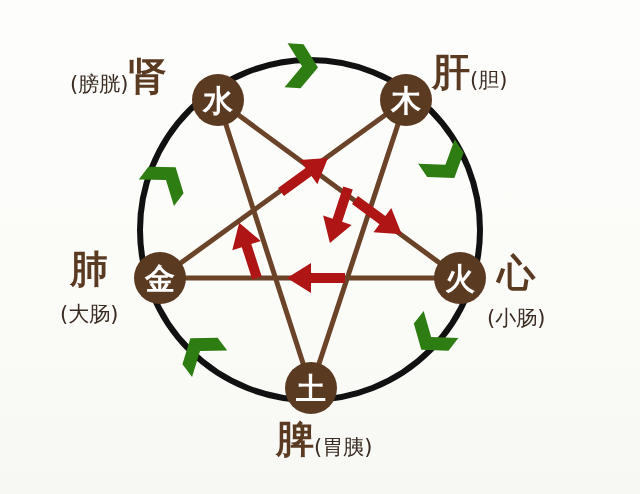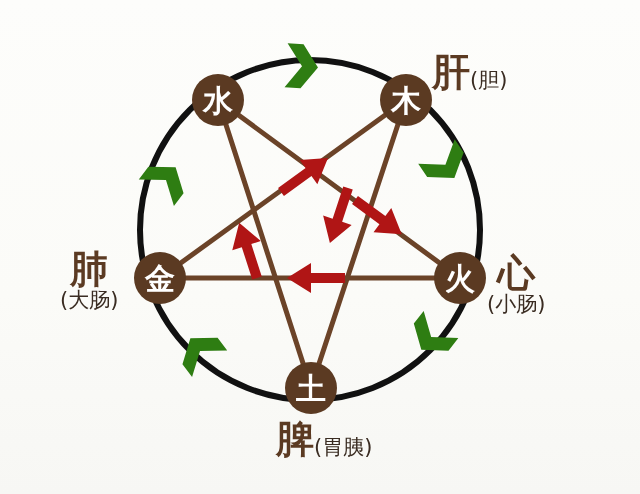--- a/index.html
+++ b/index.html
@@ -46,21 +46,21 @@
     color: #3a2c22;
   }
   .lbl-kidney   { left: 70px;  top: 57px;  }
   .lbl-liver    { left: 432px; top: 53px;  }
   .lbl-heart    { left: 487px; top: 254px; }
   .lbl-lung     { left: 60px;  top: 250px; }
   .lbl-spleen   { left: 276px; top: 420px; }
 
   .lbl-row { display: flex; align-items: flex-end; }
   .stack { display: flex; flex-direction: column; align-items: center; }
-  .sub-below { margin-top: 2px; }
+  .sub-below { margin-top: 16px; }
 </style>
 </head>
 <body>
 
 <div id="diagram-root">
 
   <svg id="wuxing-svg" viewBox="0 0 640 494">
 
     <circle cx="310" cy="230" r="170" fill="none" stroke="#111111" stroke-width="6"></circle>
 
@@ -141,20 +141,26 @@
       </g>
 
       <g>
         <circle cx="160" cy="278" r="26" fill="#5B3A22"></circle>
         <text x="160" y="278" fill="#FFFFFF" font-size="30" font-weight="bold" text-anchor="middle" dominant-baseline="central" font-family="DejaVu Sans, Liberation Sans, sans-serif">金</text>
       </g>
 
     </g>
   </svg>
 
+  <div class="organ-label lbl-kidney">
+    <span class="lbl-row">
+      <span class="organ-sub">(膀胱)</span>
+      <span class="organ-main">肾</span>
+    </span>
+  </div>
 
   <div class="organ-label lbl-liver">
     <span class="lbl-row">
       <span class="organ-main">肝</span>
       <span class="organ-sub">(胆)</span>
     </span>
   </div>
 
   <div class="organ-label lbl-heart">
     <span class="stack">

